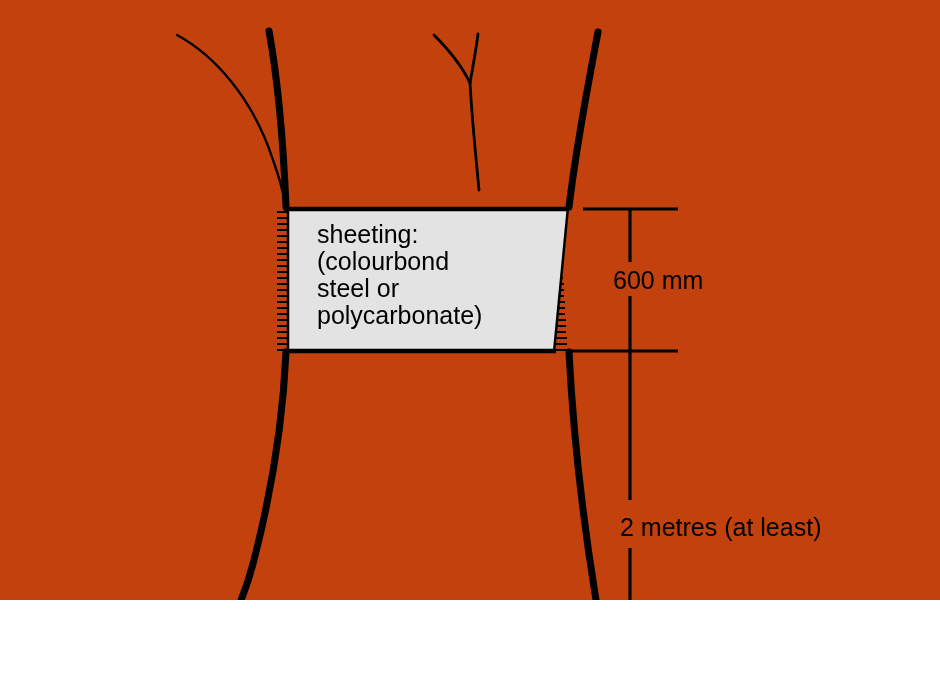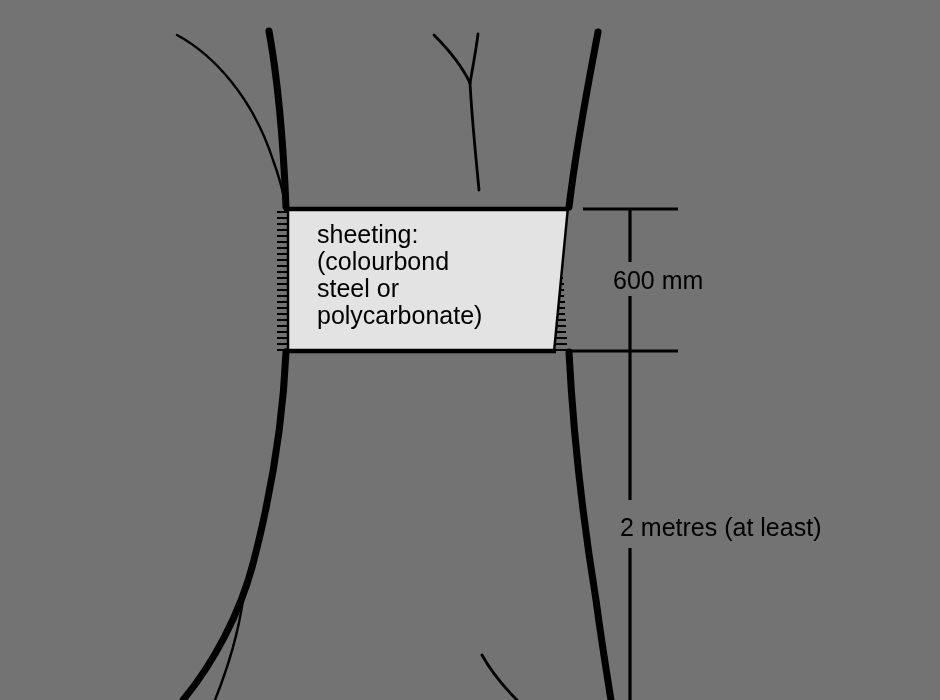--- a/index.html
+++ b/index.html
@@ -6,22 +6,22 @@
     margin: 0;
     padding: 0;
     background: #ffffff;
   }
   body {
     font-family: "Liberation Sans", sans-serif;
   }
   #diagram-root {
     position: relative;
     width: 940px;
-    height: 700px;
-    background: #737373;
+    height: 600px;
+    background: #c2410c;
     overflow: hidden;
     text-decoration: underline;
   }
   #diagram-svg {
     position: absolute;
     top: 0;
     left: 0;
     width: 940px;
     height: 700px;
     display: block;

